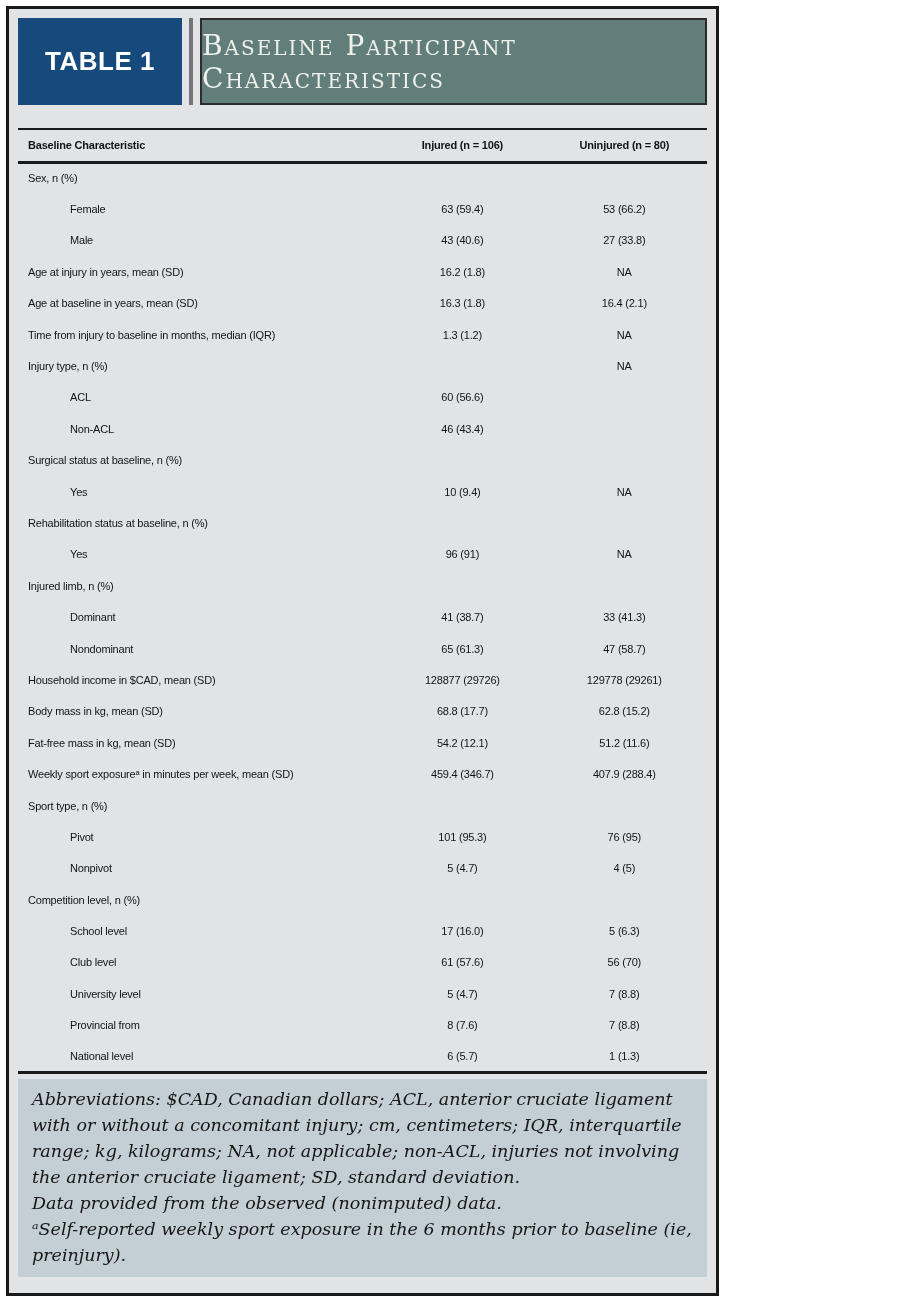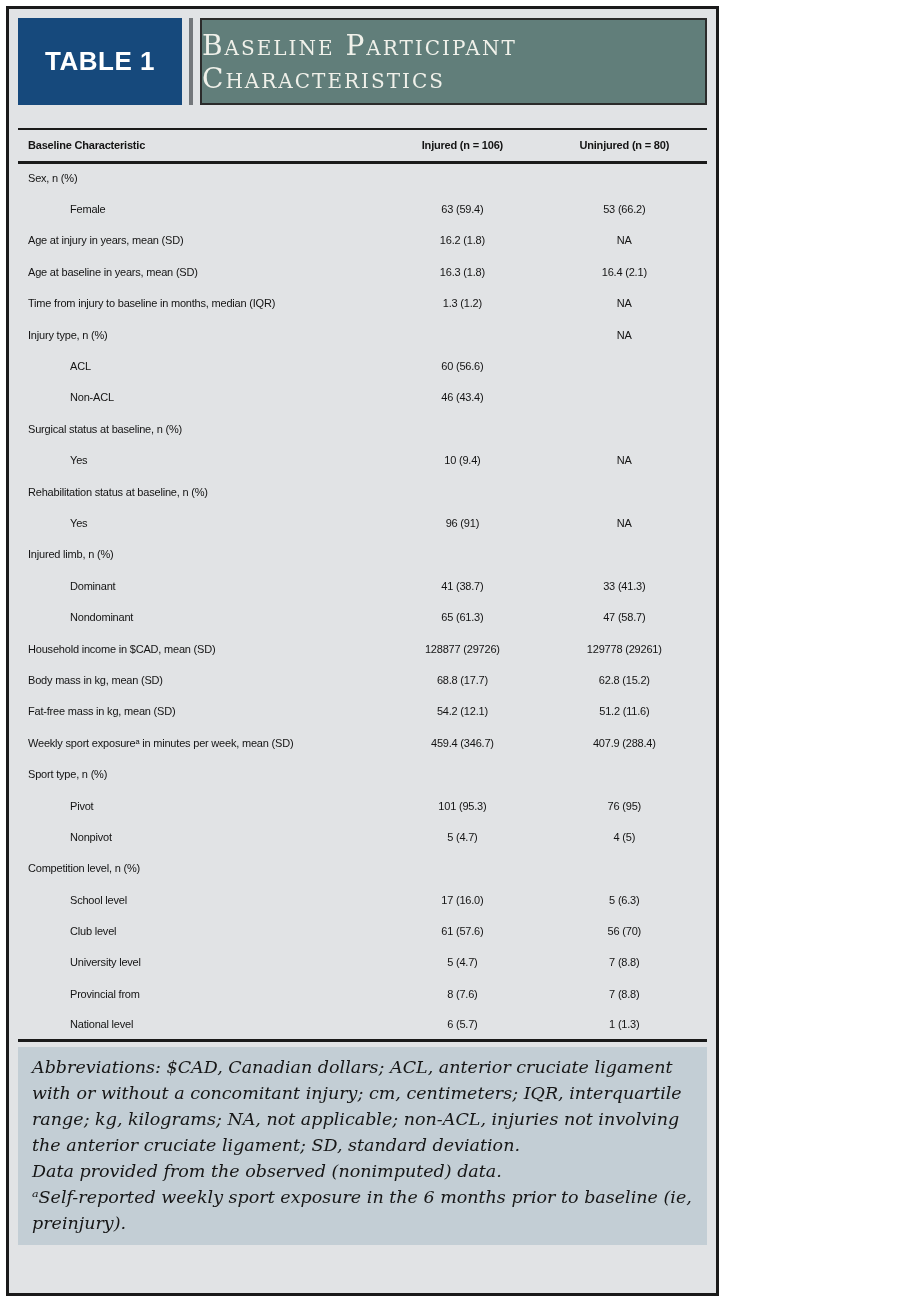--- a/index.html
+++ b/index.html
@@ -93,20 +93,25 @@
             <td class="label">Sex, n (%)</td>
             <td class="val"></td>
             <td class="val"></td>
           </tr>
           <tr>
             <td class="label ind">Female</td>
             <td class="val">63 (59.4)</td>
             <td class="val">53 (66.2)</td>
           </tr>
           <tr>
+            <td class="label ind">Male</td>
+            <td class="val">43 (40.6)</td>
+            <td class="val">27 (33.8)</td>
+          </tr>
+          <tr>
             <td class="label">Age at injury in years, mean (SD)</td>
             <td class="val">16.2 (1.8)</td>
             <td class="val">NA</td>
           </tr>
           <tr>
             <td class="label">Age at baseline in years, mean (SD)</td>
             <td class="val">16.3 (1.8)</td>
             <td class="val">16.4 (2.1)</td>
           </tr>
           <tr>

